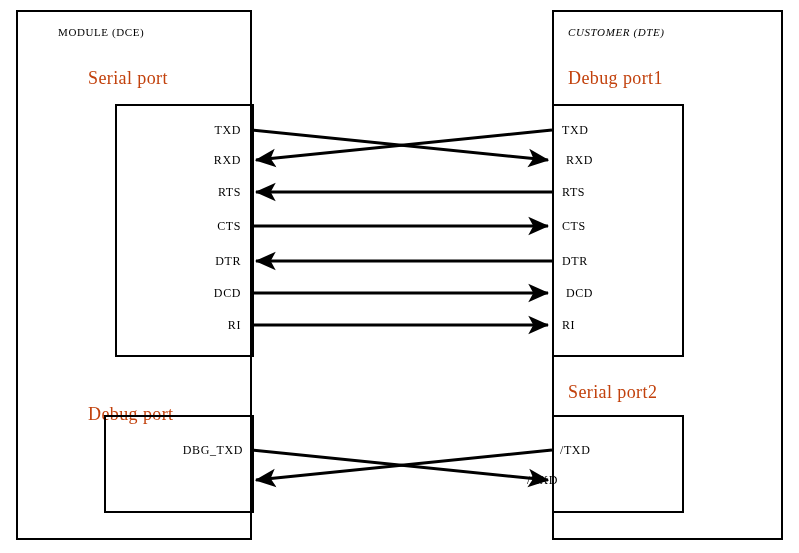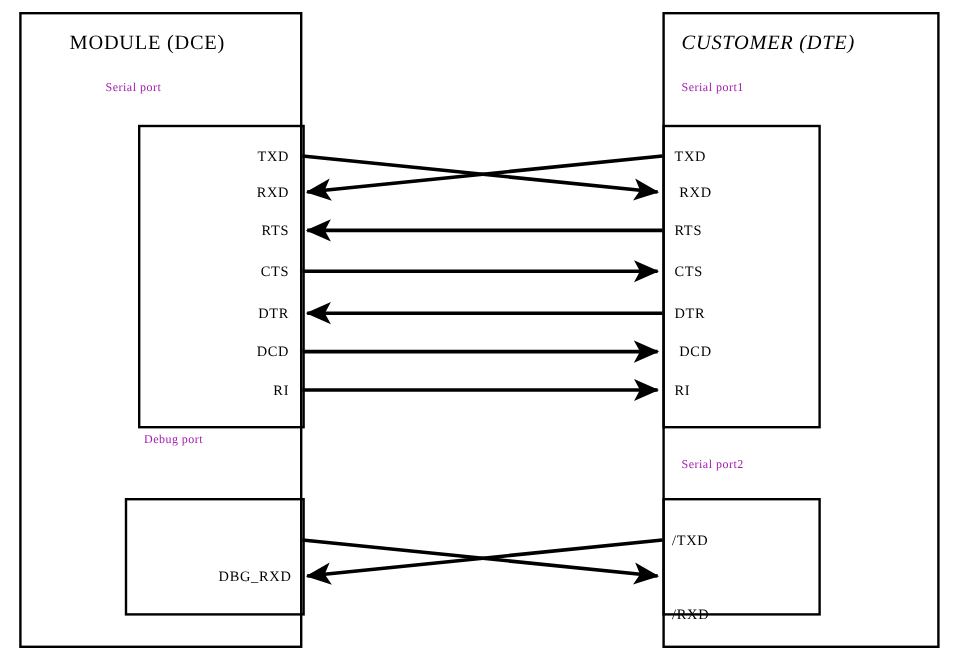--- a/index.html
+++ b/index.html
@@ -27,30 +27,30 @@
     pointer-events: none;
   }
   .box {
     position: absolute;
     border: 2px solid #000000;
     background: transparent;
     box-sizing: border-box;
   }
   .panel-title {
     position: absolute;
-    font-size: 17px;
+    font-size: 11px;
     letter-spacing: 0.6px;
     color: #000000;
     white-space: nowrap;
   }
   .port-title {
     position: absolute;
-    font-size: 10px;
+    font-size: 18px;
     letter-spacing: 0.4px;
-    color: #a21caf;
+    color: #c2410c;
     white-space: nowrap;
   }
   .sig {
     position: absolute;
     font-size: 12px;
     letter-spacing: 0.6px;
     color: #000000;
     white-space: nowrap;
     line-height: 1;
   }
@@ -104,42 +104,42 @@
   <div class="box" style="left:115px; top:104px; width:139px; height:253px;"></div>
 
   <div class="sig sig-left" style="left:136px; top:130px; width:105px;">TXD</div>
   <div class="sig sig-left" style="left:136px; top:160px; width:105px;">RXD</div>
   <div class="sig sig-left" style="left:136px; top:192px; width:105px;">RTS</div>
   <div class="sig sig-left" style="left:136px; top:226px; width:105px;">CTS</div>
   <div class="sig sig-left" style="left:136px; top:261px; width:105px;">DTR</div>
   <div class="sig sig-left" style="left:136px; top:293px; width:105px;">DCD</div>
   <div class="sig sig-left" style="left:136px; top:325px; width:105px;">RI</div>
 
-  <div class="port-title" style="left:88px; top:361px;margin-left:32px;">Debug port</div>
+  <div class="port-title" style="left:88px; top:404px;">Debug port</div>
 
   <div class="box" style="left:104px; top:415px; width:150px; height:98px;"></div>
 
-  <div class="sig sig-left" style="left:110px; top:480px; width:133px;">DBG_RXD</div>
+  <div class="sig sig-left" style="left:110px; top:450px; width:133px;">DBG_TXD</div>
 
   <div class="box" style="left:552px; top:10px; width:231px; height:530px;"></div>
 
   <div class="panel-title" style="left:568px; top:26px;font-style:italic;">CUSTOMER (DTE)</div>
 
-  <div class="port-title" style="left:568px; top:68px;">Serial port1</div>
+  <div class="port-title" style="left:568px; top:68px;">Debug port1</div>
 
   <div class="box" style="left:552px; top:104px; width:132px; height:253px;"></div>
 
   <div class="sig sig-right" style="left:562px; top:130px;">TXD</div>
   <div class="sig sig-right" style="left:566px; top:160px;">RXD</div>
   <div class="sig sig-right" style="left:562px; top:192px;">RTS</div>
   <div class="sig sig-right" style="left:562px; top:226px;">CTS</div>
   <div class="sig sig-right" style="left:562px; top:261px;">DTR</div>
   <div class="sig sig-right" style="left:566px; top:293px;">DCD</div>
   <div class="sig sig-right" style="left:562px; top:325px;">RI</div>
 
   <div class="port-title" style="left:568px; top:382px;">Serial port2</div>
 
   <div class="box" style="left:552px; top:415px; width:132px; height:98px;"></div>
 
   <div class="sig sig-right" style="left:560px; top:450px;text-align:right;">/TXD</div>
-  <div class="sig sig-right" style="left:560px; top:480px;margin-top:32px;">/RXD</div>
+  <div class="sig sig-right" style="left:527px; top:480px;">/RXD</div>
 
 </div>
 
 </body></html>

